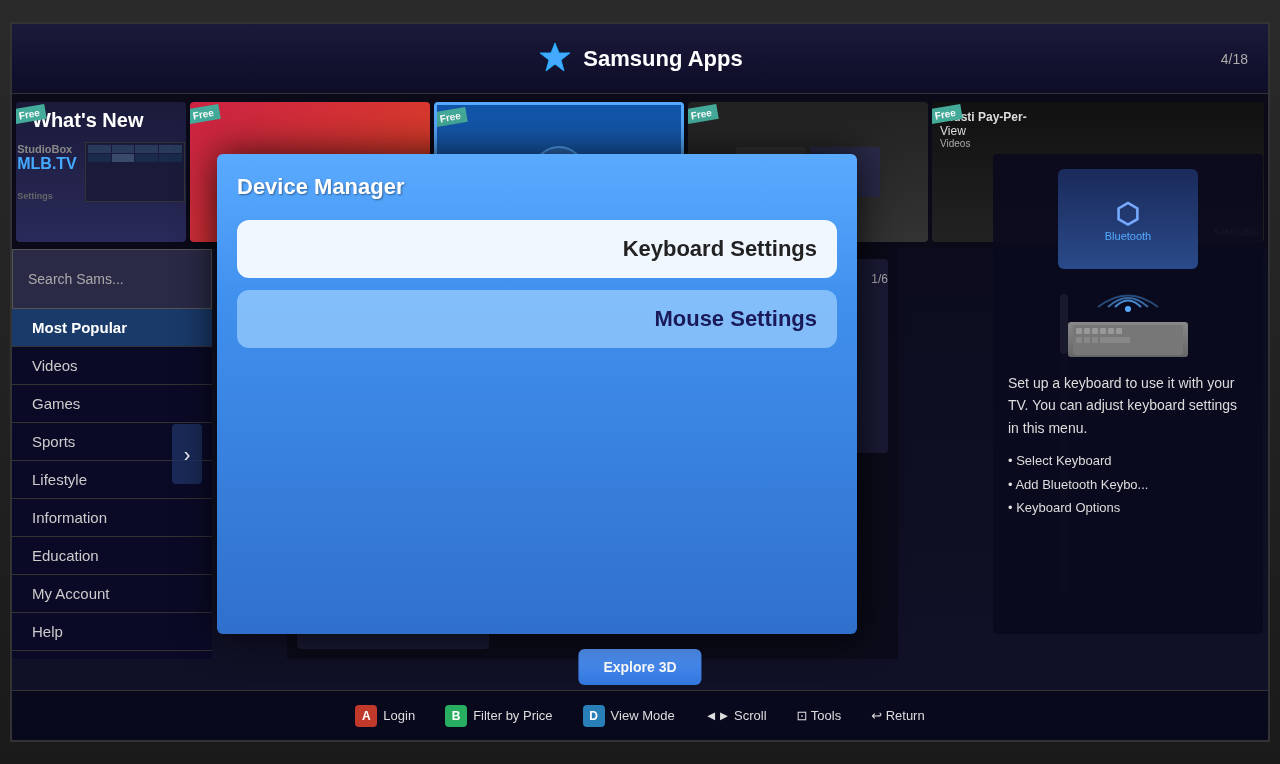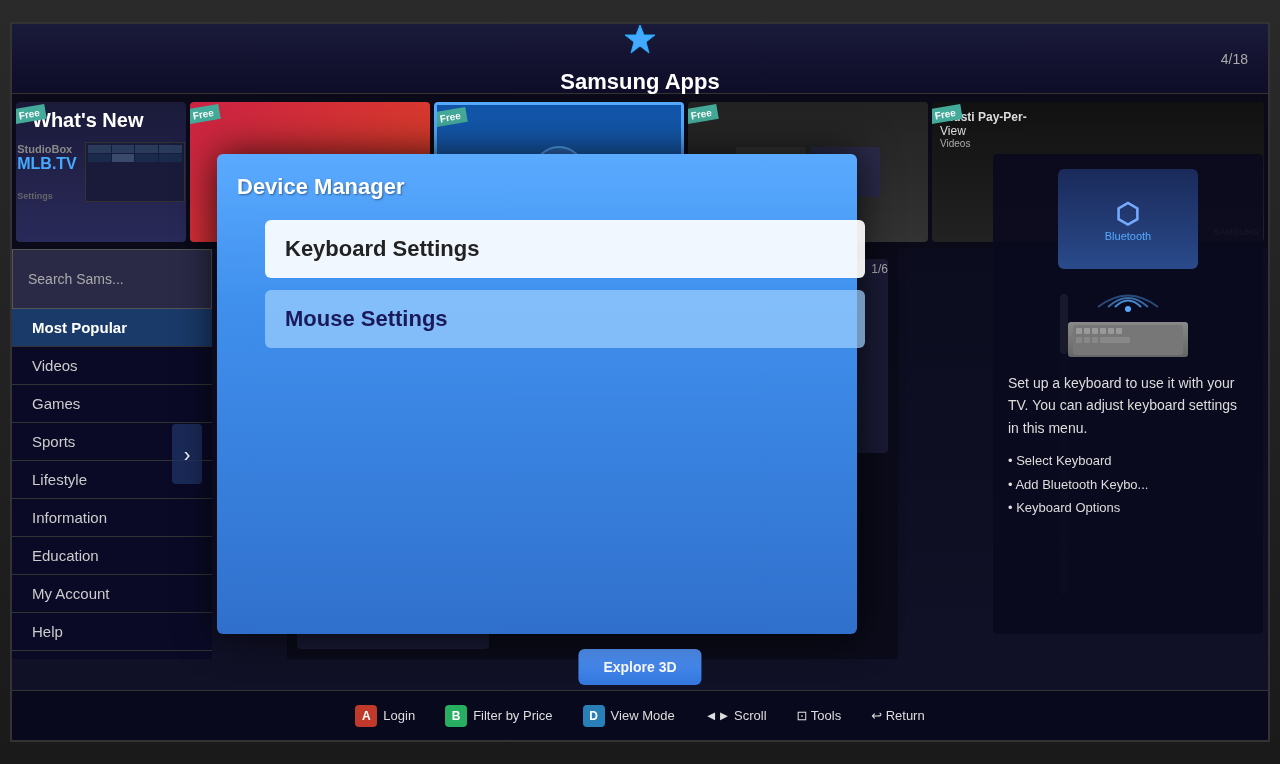--- a/index.html
+++ b/index.html
@@ -51,21 +51,20 @@
       align-items: center;
       justify-content: center;
       border-bottom: 1px solid #333;
       z-index: 1;
     }
 
     .samsung-apps-logo {
       display: flex;
       align-items: center;
       gap: 10px;
-      flex-direction: column;
     }
 
     .logo-icon {
       width: 36px;
       height: 36px;
     }
 
     .logo-text {
       color: #fff;
       font-size: 22px;
@@ -272,27 +271,26 @@
       font-size: 22px;
       font-weight: bold;
       margin-bottom: 20px;
       text-shadow: 1px 1px 2px rgba(0,0,0,0.4);
     }
 
     .menu-item {
       width: 100%;
       padding: 16px 20px;
       margin-bottom: 12px;
-      border-radius: 6px;
+      border-radius: 12px;
       font-size: 22px;
       font-weight: bold;
       cursor: pointer;
       border: none;
-      text-align: left;
-      margin-left: 28px;
+      text-align: right;
     }
 
     .menu-item.white {
       background: rgba(255,255,255,0.92);
       color: #222;
     }
 
     .menu-item.light-blue {
       background: rgba(160,210,255,0.7);
       color: #1a1a5a;
@@ -473,21 +471,21 @@
       align-items: center;
       justify-content: center;
       border-radius: 4px;
       cursor: pointer;
     }
 
     
     .section-counter {
       position: absolute;
       right: 380px;
-      top: 238px;
+      top: 248px;
       color: #aaa;
       font-size: 12px;
       z-index: 3;
     }
 
     .explore-btn {
       position: absolute;
       bottom: 55px;
       left: 50%;
       transform: translateX(-50%);

